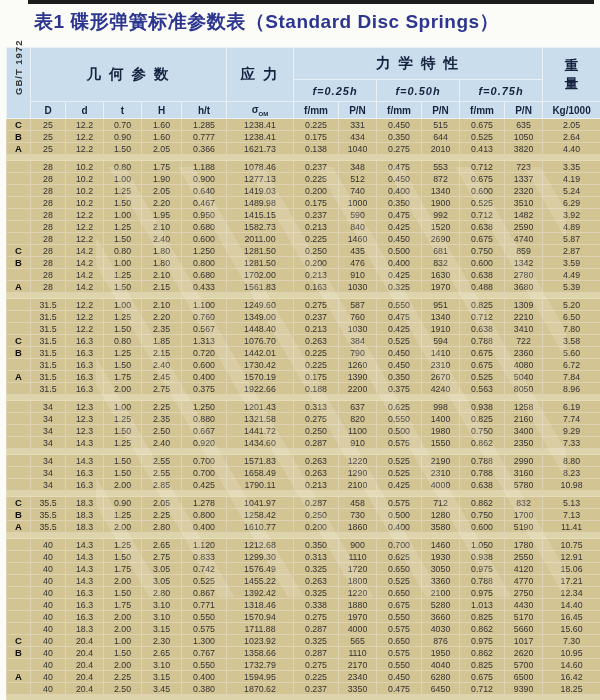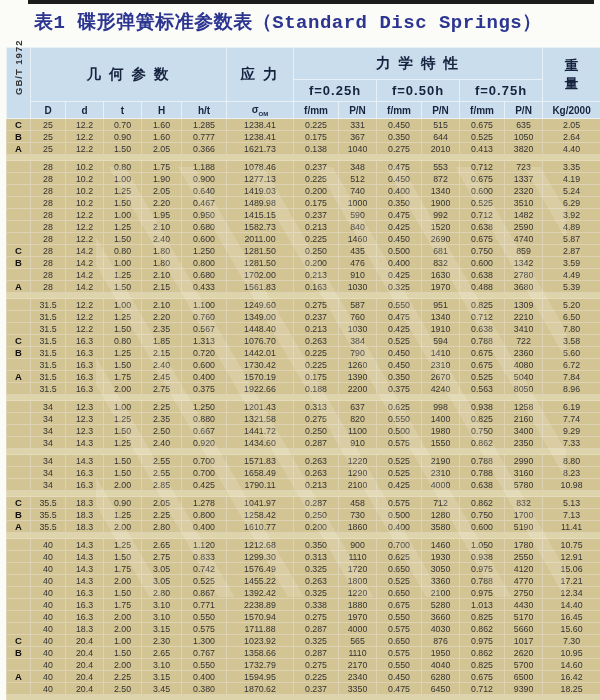--- a/index.html
+++ b/index.html
@@ -4,29 +4,29 @@
 <style>
   html,body { margin:0; padding:0; }
   body {
     width:600px; height:700px; position:relative; overflow:hidden;
     background:#fbfbf8;
     font-family:"Liberation Sans","DejaVu Sans",sans-serif;
   }
   .topbar { position:absolute; top:0; left:28px; width:566px; height:4px; background:#1c1c1c; }
   .title {
     position:absolute; top:9px; left:34px; margin:0;
-    font-size:19px; font-weight:bold; color:#2c3690; letter-spacing:0.5px; white-space:nowrap;font-family:Liberation Mono, monospace;
+    font-size:19px; font-weight:bold; color:#2c3690; letter-spacing:0.5px; white-space:nowrap;
   }
   .tablewrap { position:absolute; top:47px; left:6px; width:594px; }
   table { border-collapse:collapse; table-layout:fixed; width:594px; }
   thead th { background:#cadded; border:1px solid #e9f1f7; color:#16233f; padding:0; font-weight:bold; }
   tr.hA th.grp { font-size:14.5px; letter-spacing:2px; }
   tr.hA { height:32px; }
   tr.hB { height:22px; }
-  tr.hB th { font-size:13px; letter-spacing:1px; }
+  tr.hB th { font-size:11px; letter-spacing:1px;font-style:italic; }
   tr.hC { height:17px; }
   tr.hC th { font-size:10px; }
   th.weight div { font-size:13.5px; line-height:1.3; }
   th.std { vertical-align:middle; }
   .vert {
     transform:rotate(-90deg); transform-origin:center;
     font-size:9.5px; font-weight:bold; color:#333; white-space:nowrap; letter-spacing:1px;
   }
   .sigsub { font-size:6px; }
   tbody td {
@@ -89,21 +89,21 @@
         <th>t</th>
         <th>H</th>
         <th>h/t</th>
         <th><span>σ</span><sub class="sigsub">OM</sub></th>
         <th>f/mm</th>
         <th>P/N</th>
         <th>f/mm</th>
         <th>P/N</th>
         <th>f/mm</th>
         <th>P/N</th>
-        <th>Kg/2000</th>
+        <th>Kg/1000</th>
       </tr>
     </thead>
     <tbody id="tbody">
         <tr>
           <td class="letter">C</td>
           <td>25</td>
           <td>12.2</td>
           <td>0.70</td>
           <td>1.60</td>
           <td>1.285</td>
@@ -118,21 +118,21 @@
         </tr>
         <tr>
           <td class="letter">B</td>
           <td>25</td>
           <td>12.2</td>
           <td>0.90</td>
           <td>1.60</td>
           <td>0.777</td>
           <td>1238.41</td>
           <td>0.175</td>
-          <td>367</td>
+          <td>434</td>
           <td>0.350</td>
           <td>644</td>
           <td>0.525</td>
           <td>1050</td>
           <td>2.64</td>
         </tr>
         <tr>
           <td class="letter">A</td>
           <td>25</td>
           <td>12.2</td>
@@ -710,21 +710,21 @@
           <td>2750</td>
           <td>12.34</td>
         </tr>
         <tr>
           <td class="letter"></td>
           <td>40</td>
           <td>16.3</td>
           <td>1.75</td>
           <td>3.10</td>
           <td>0.771</td>
-          <td>2238.89</td>
+          <td>1318.46</td>
           <td>0.338</td>
           <td>1880</td>
           <td>0.675</td>
           <td>5280</td>
           <td>1.013</td>
           <td>4430</td>
           <td>14.40</td>
         </tr>
         <tr>
           <td class="letter"></td>

